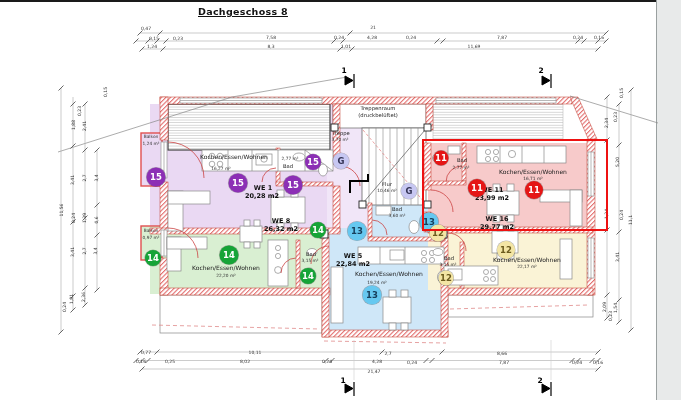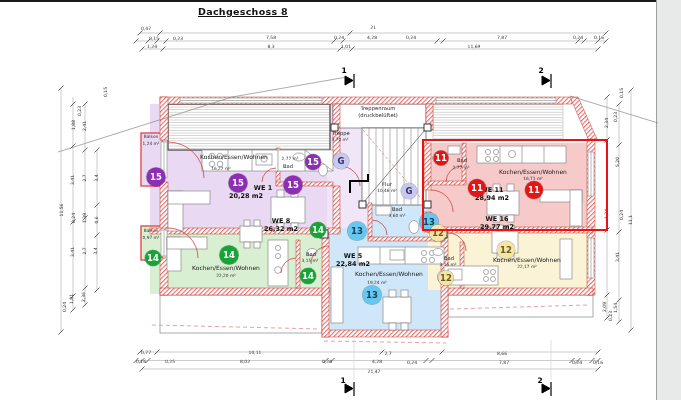--- a/index.html
+++ b/index.html
@@ -344,21 +344,21 @@
   <div id="labels">
       <span class="pt sm" style="left: 378px; top: 108px;">Treppenraum</span>
       <span class="pt sm" style="left: 378px; top: 115px;">(druckbelüftet)</span>
       <span class="pt sm" style="left: 341px; top: 133px;">Treppe</span>
       <span class="pt ar" style="left: 340px; top: 140px;">3,70 m²</span>
       <span class="pt sm" style="left: 387px; top: 184px;">Flur</span>
       <span class="pt ar" style="left: 387px; top: 191px;">10,46 m²</span>
       <span class="pt rm" style="left: 234px; top: 157px;">Kochen/Essen/Wohnen</span>
       <span class="pt ar" style="left: 221px; top: 169px;">16,27 m²</span>
       <span class="pt un" style="left: 263px; top: 188px;">WE 1</span>
-      <span class="pt un" style="left: 246px; top: 196px;">20,28 m2</span>
+      <span class="pt un" style="left: 262px; top: 196px;">20,28 m2</span>
       <span class="pt ar" style="left: 290px; top: 159px;">2,77 m²</span>
       <span class="pt sm" style="left: 288px; top: 166px;">Bad</span>
       <span class="pt ar" style="left: 151px; top: 137px;">Balkon</span>
       <span class="pt ar" style="left: 151px; top: 144px;">1,24 m²</span>
       <span class="pt un" style="left: 281px; top: 221px;">WE 8</span>
       <span class="pt un" style="left: 281px; top: 229px;">26,32 m2</span>
       <span class="pt rm" style="left: 226px; top: 268px;">Kochen/Essen/Wohnen</span>
       <span class="pt ar" style="left: 226px; top: 276px;">22,20 m²</span>
       <span class="pt sm" style="left: 311px; top: 254px;">Bad</span>
       <span class="pt ar" style="left: 310px; top: 261px;">3,15 m²</span>
@@ -368,21 +368,21 @@
       <span class="pt ar" style="left: 397px; top: 216px;">3,60 m²</span>
       <span class="pt un" style="left: 353px; top: 256px;">WE 5</span>
       <span class="pt un" style="left: 353px; top: 264px;">22,84 m2</span>
       <span class="pt rm" style="left: 389px; top: 274px;">Kochen/Essen/Wohnen</span>
       <span class="pt ar" style="left: 377px; top: 283px;">19,24 m²</span>
       <span class="pt sm" style="left: 462px; top: 160px;">Bad</span>
       <span class="pt ar" style="left: 461px; top: 168px;">2,77 m²</span>
       <span class="pt rm" style="left: 533px; top: 172px;">Kochen/Essen/Wohnen</span>
       <span class="pt ar" style="left: 533px; top: 179px;">16,71 m²</span>
       <span class="pt un" style="left: 492px; top: 190px;">WE 11</span>
-      <span class="pt un" style="left: 492px; top: 198px;">28,94 m2</span>
+      <span class="pt un" style="left: 492px; top: 198px;">23,99 m2</span>
       <span class="pt un" style="left: 497px; top: 219px;">WE 16</span>
       <span class="pt un" style="left: 497px; top: 227px;">29,77 m2</span>
       <span class="pt rm" style="left: 527px; top: 260px;">Kochen/Essen/Wohnen</span>
       <span class="pt ar" style="left: 527px; top: 267px;">22,17 m²</span>
       <span class="pt sm" style="left: 449px; top: 258px;">Bad</span>
       <span class="pt ar" style="left: 448px; top: 265px;">3,15 m²</span>
       <span class="pt mk" style="left: 344px; top: 71px;">1</span>
       <span class="pt mk" style="left: 541px; top: 71px;">2</span>
       <span class="pt mk" style="left: 343px; top: 381px;">1</span>
       <span class="pt mk" style="left: 540px; top: 381px;">2</span>

